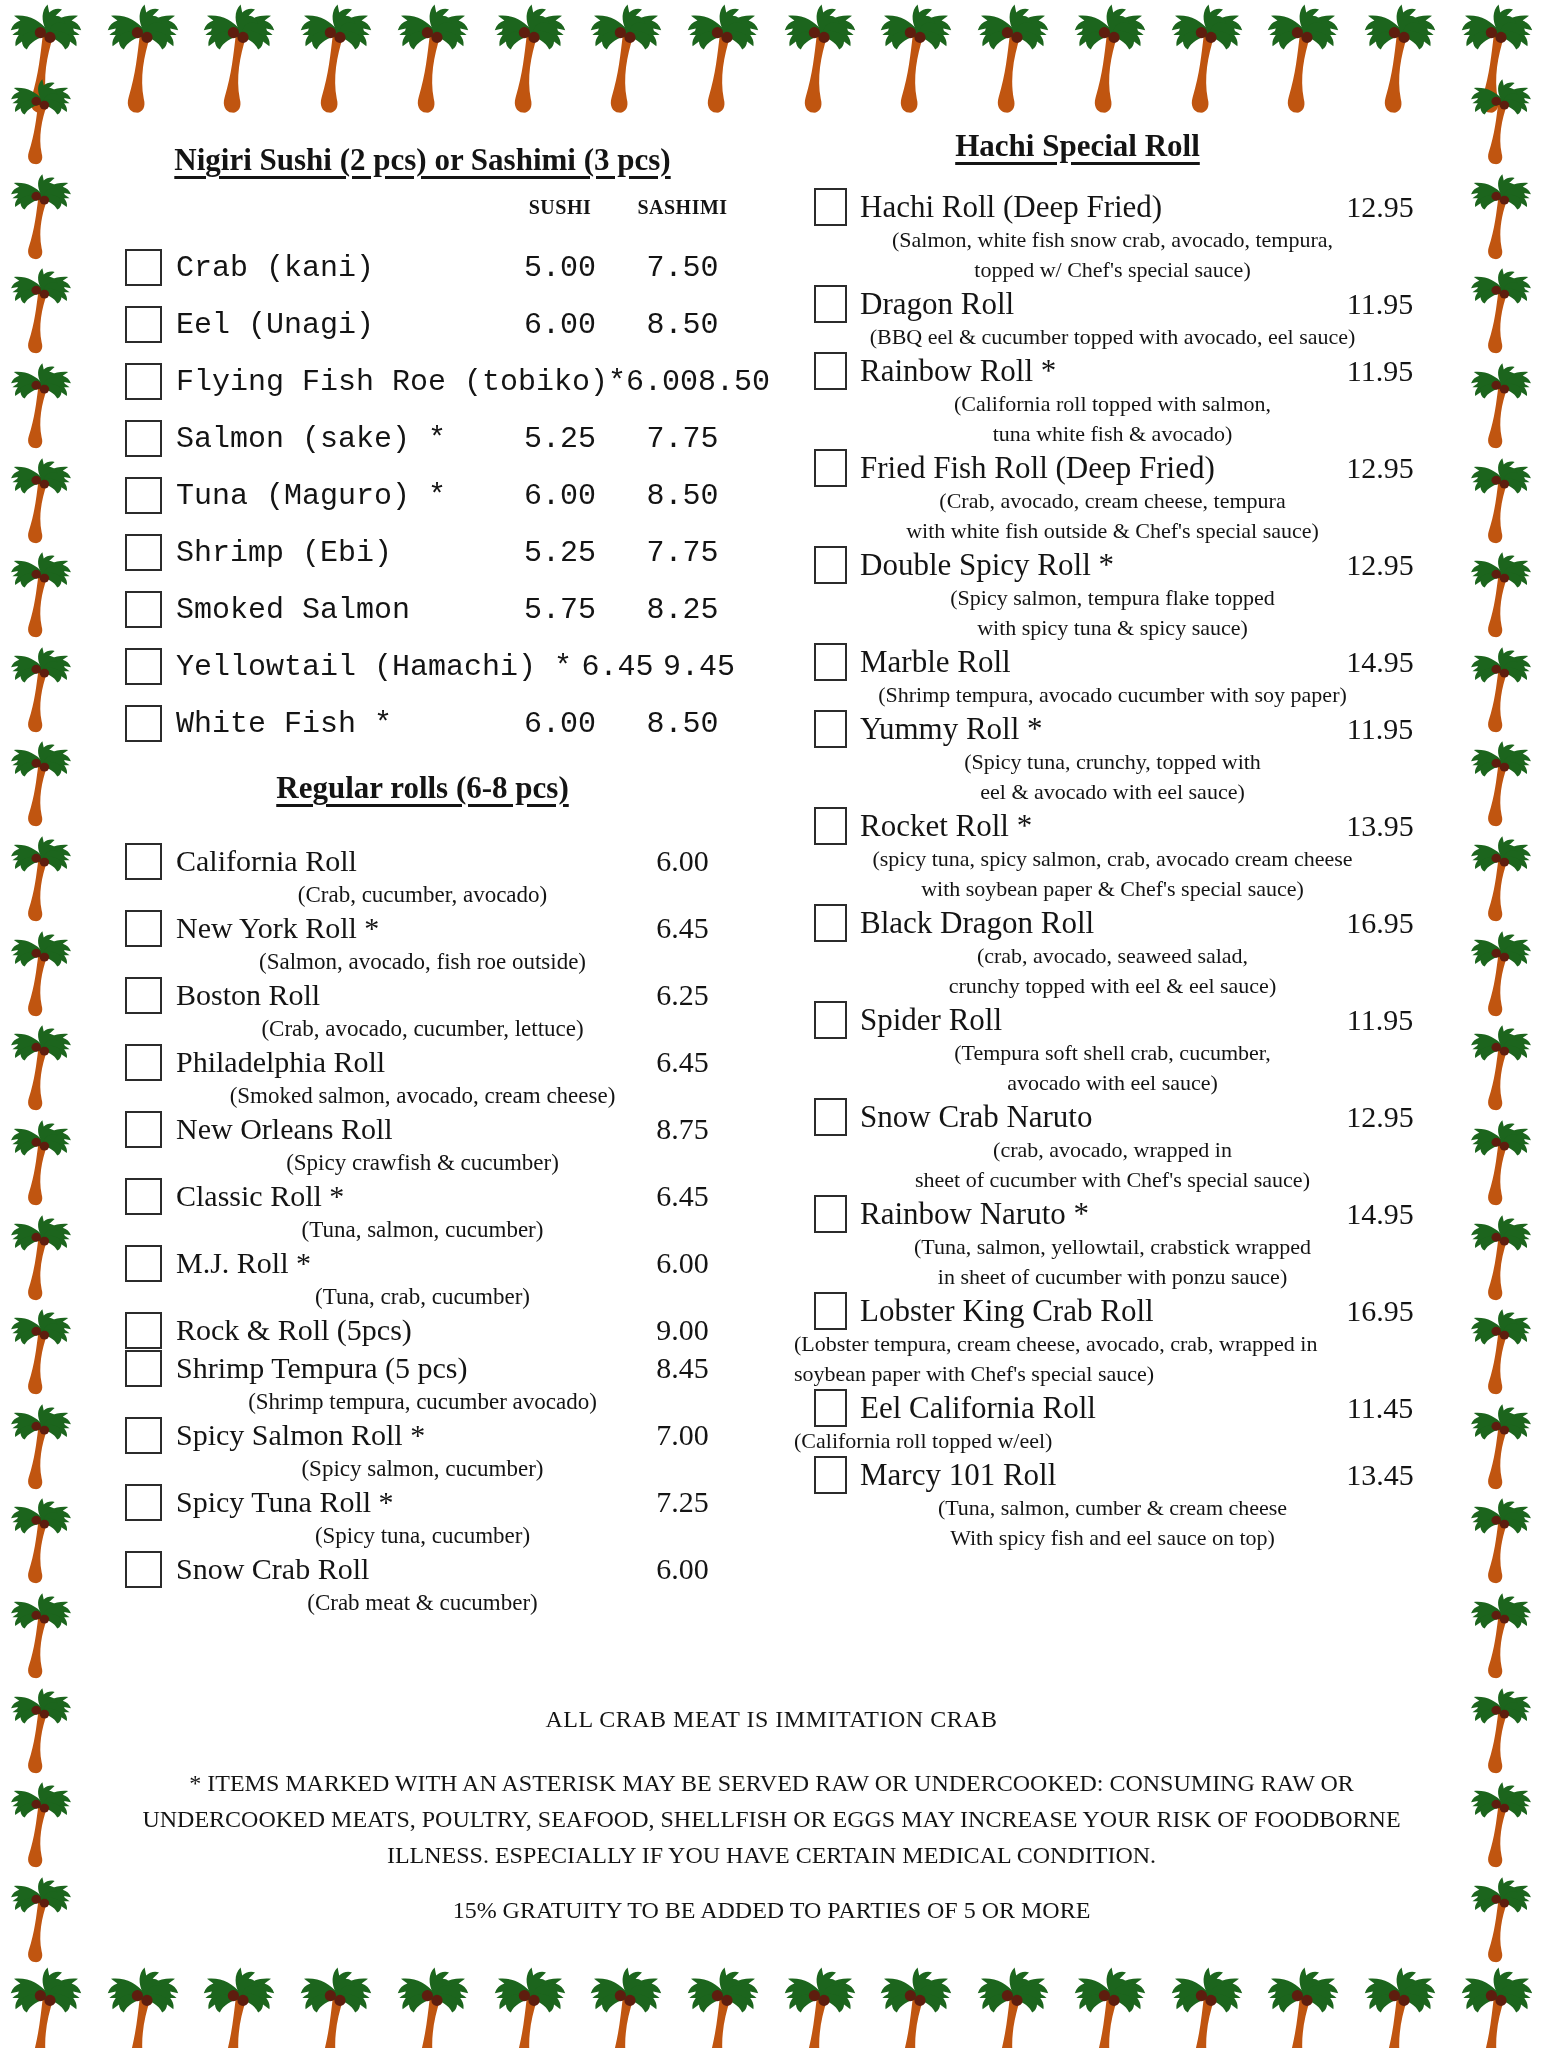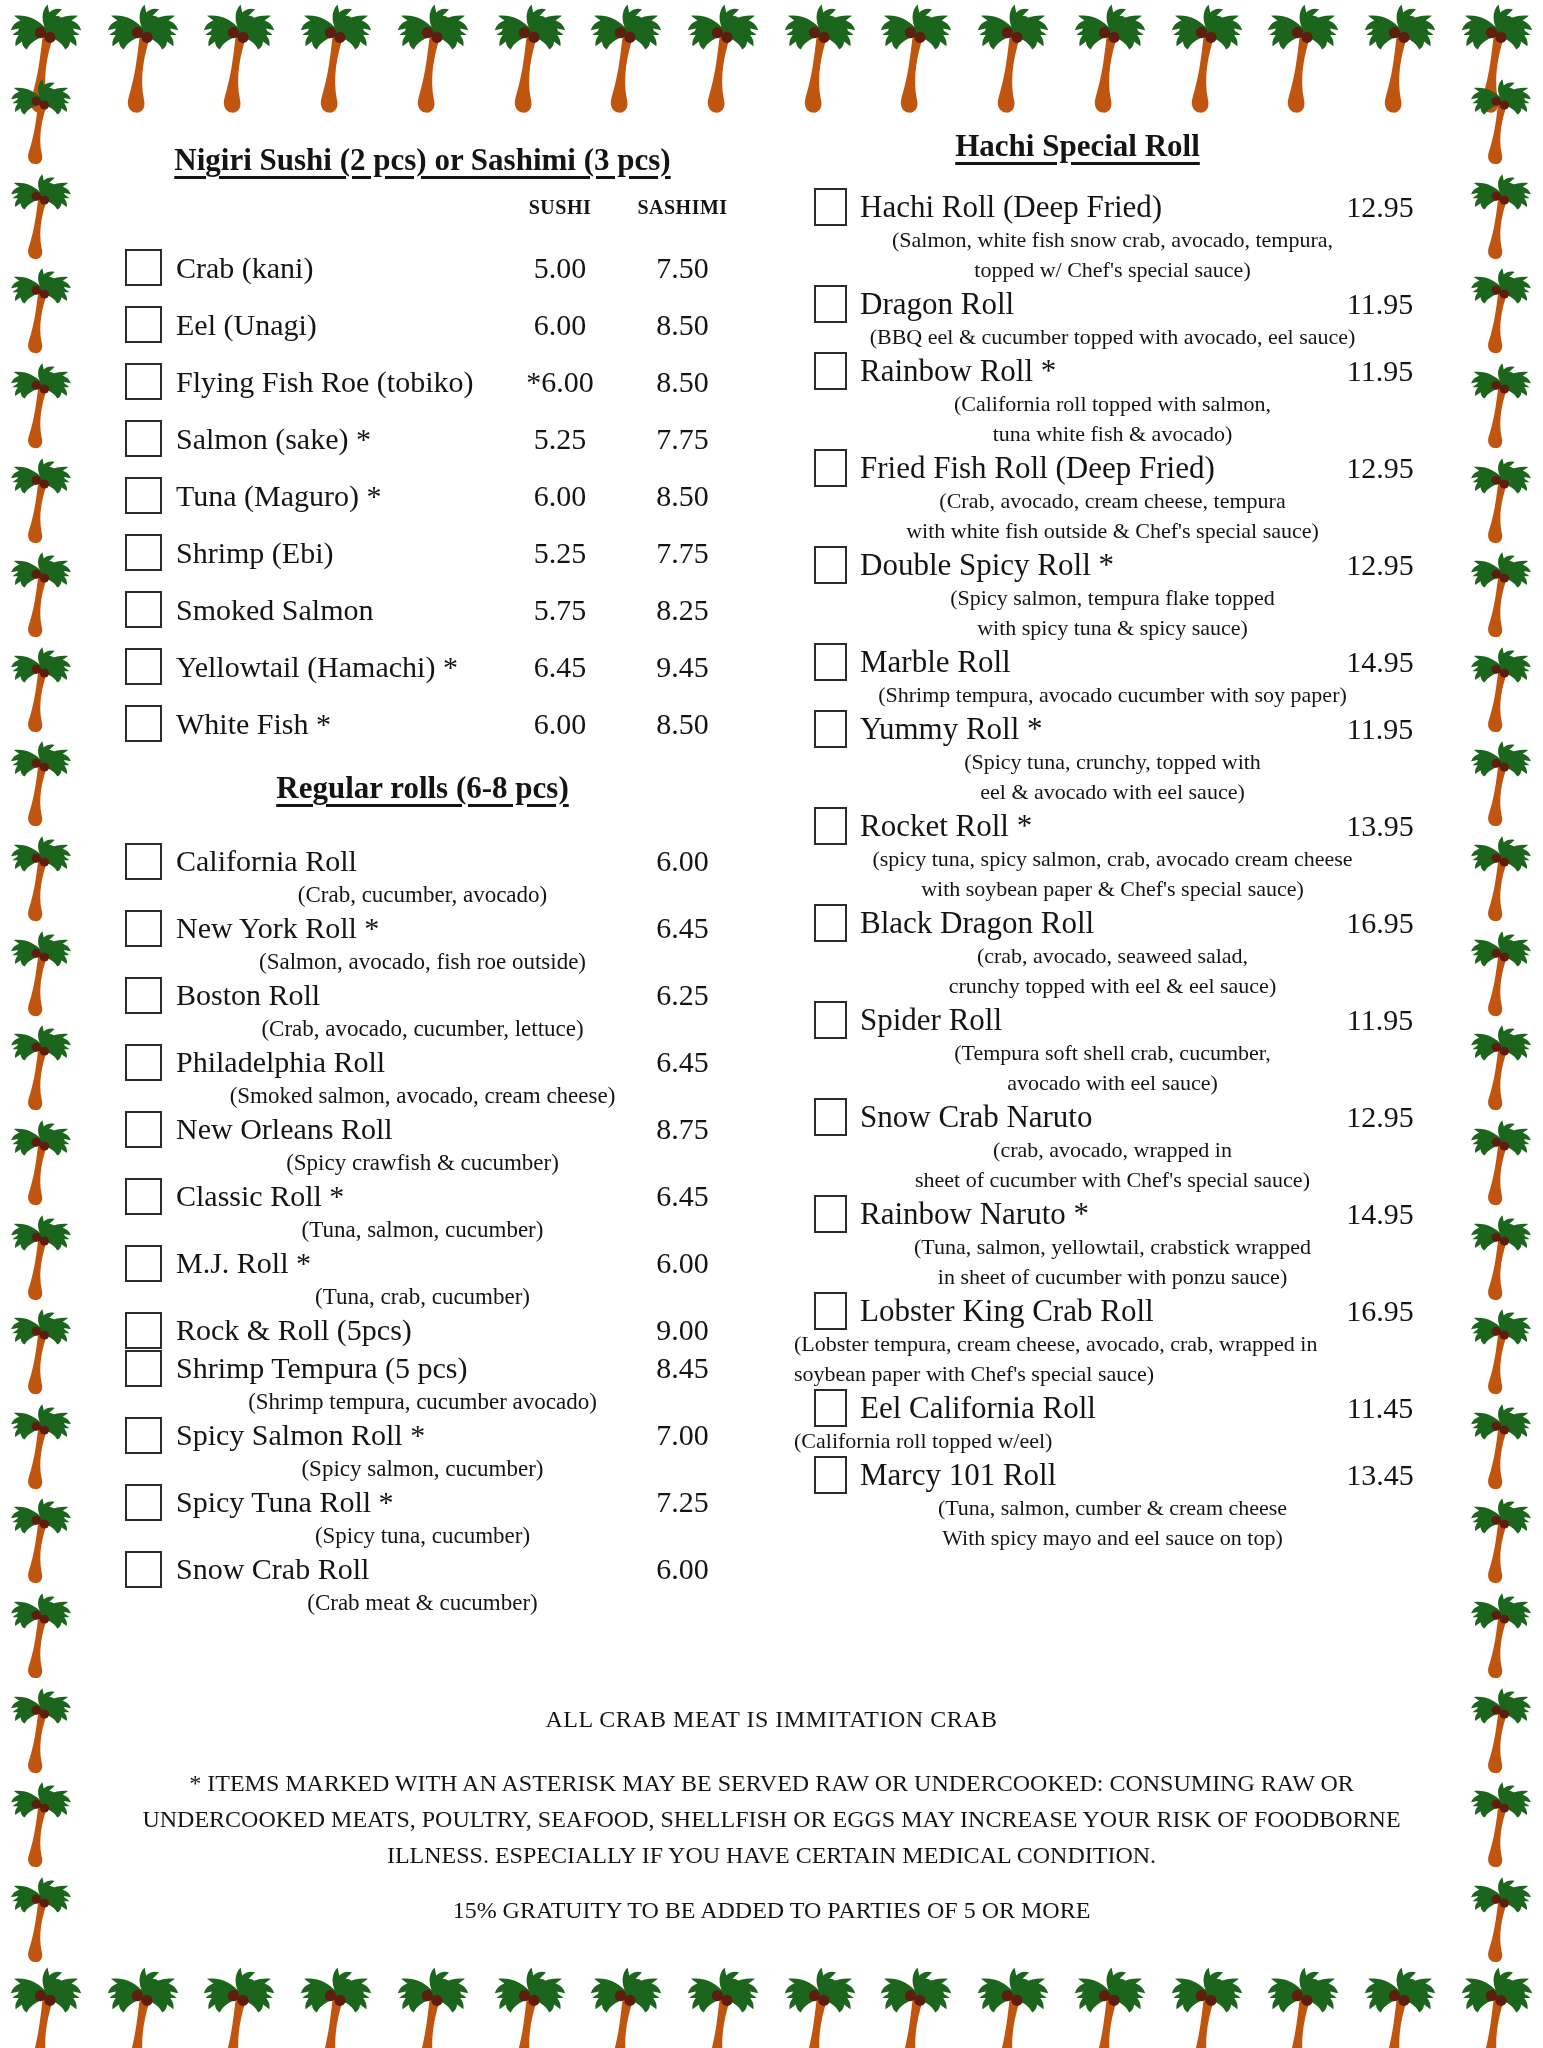--- a/index.html
+++ b/index.html
@@ -49,21 +49,21 @@
   .col-right .section-title{padding-right:70px;}
 
   .hdr-row{display:flex;margin-top:14px;padding-left:15px;}
   .hdr-spacer{flex:1;}
   .hdr{font-size:20px;font-weight:700;text-align:center;letter-spacing:.5px;}
   .hdr-sushi{width:140px;}
   .hdr-sashimi{width:105px;}
 
   .menu-row{display:flex;align-items:center;}
   .nigiri-list{margin-top:20px;}
-  .nigiri-row{height:57px;font-size:30px;padding-left:15px;}
+  .nigiri-row{height:57px;font-size:30px;padding-left:15px;font-family:Liberation Mono, monospace;}
   .roll-list{margin-top:32px;}
   .roll-name-row{height:38px;font-size:30px;padding-left:15px;}
   .special-list{margin-top:20px;}
   .special-name-row{height:37px;font-size:31px;padding-left:24px;}
 
   .item-name{flex:1;white-space:nowrap;}
   .price{text-align:center;white-space:nowrap;font-size:30px;}
   .price-sushi{width:140px;}
   .price-sashimi{width:105px;}
   .price-roll{width:105px;}
@@ -686,21 +686,21 @@
   </div>
 
   <div>
     <div class="menu-row special-name-row">
       <span class="checkbox-sm"></span>
       <span class="item-name">Marcy 101 Roll</span>
       <span class="price price-special">13.45</span>
     </div>
     <div class="desc-block">
             <div class="desc-line-r">(Tuna, salmon, cumber &amp; cream cheese</div>
-            <div class="desc-line-r">With spicy mayo and eel sauce on top)</div>
+            <div class="desc-line-r">With spicy fish and eel sauce on top)</div>
           </div>
   </div>
 </div>
   </div>
 
   <div class="footer">
     <div class="crab-notice">ALL CRAB MEAT IS IMMITATION CRAB</div>
     <div class="disclaimer">
       <div>* ITEMS MARKED WITH AN ASTERISK MAY BE SERVED RAW OR UNDERCOOKED: CONSUMING RAW OR</div>
       <div>UNDERCOOKED MEATS, POULTRY, SEAFOOD, SHELLFISH OR EGGS MAY INCREASE YOUR RISK OF FOODBORNE</div>

